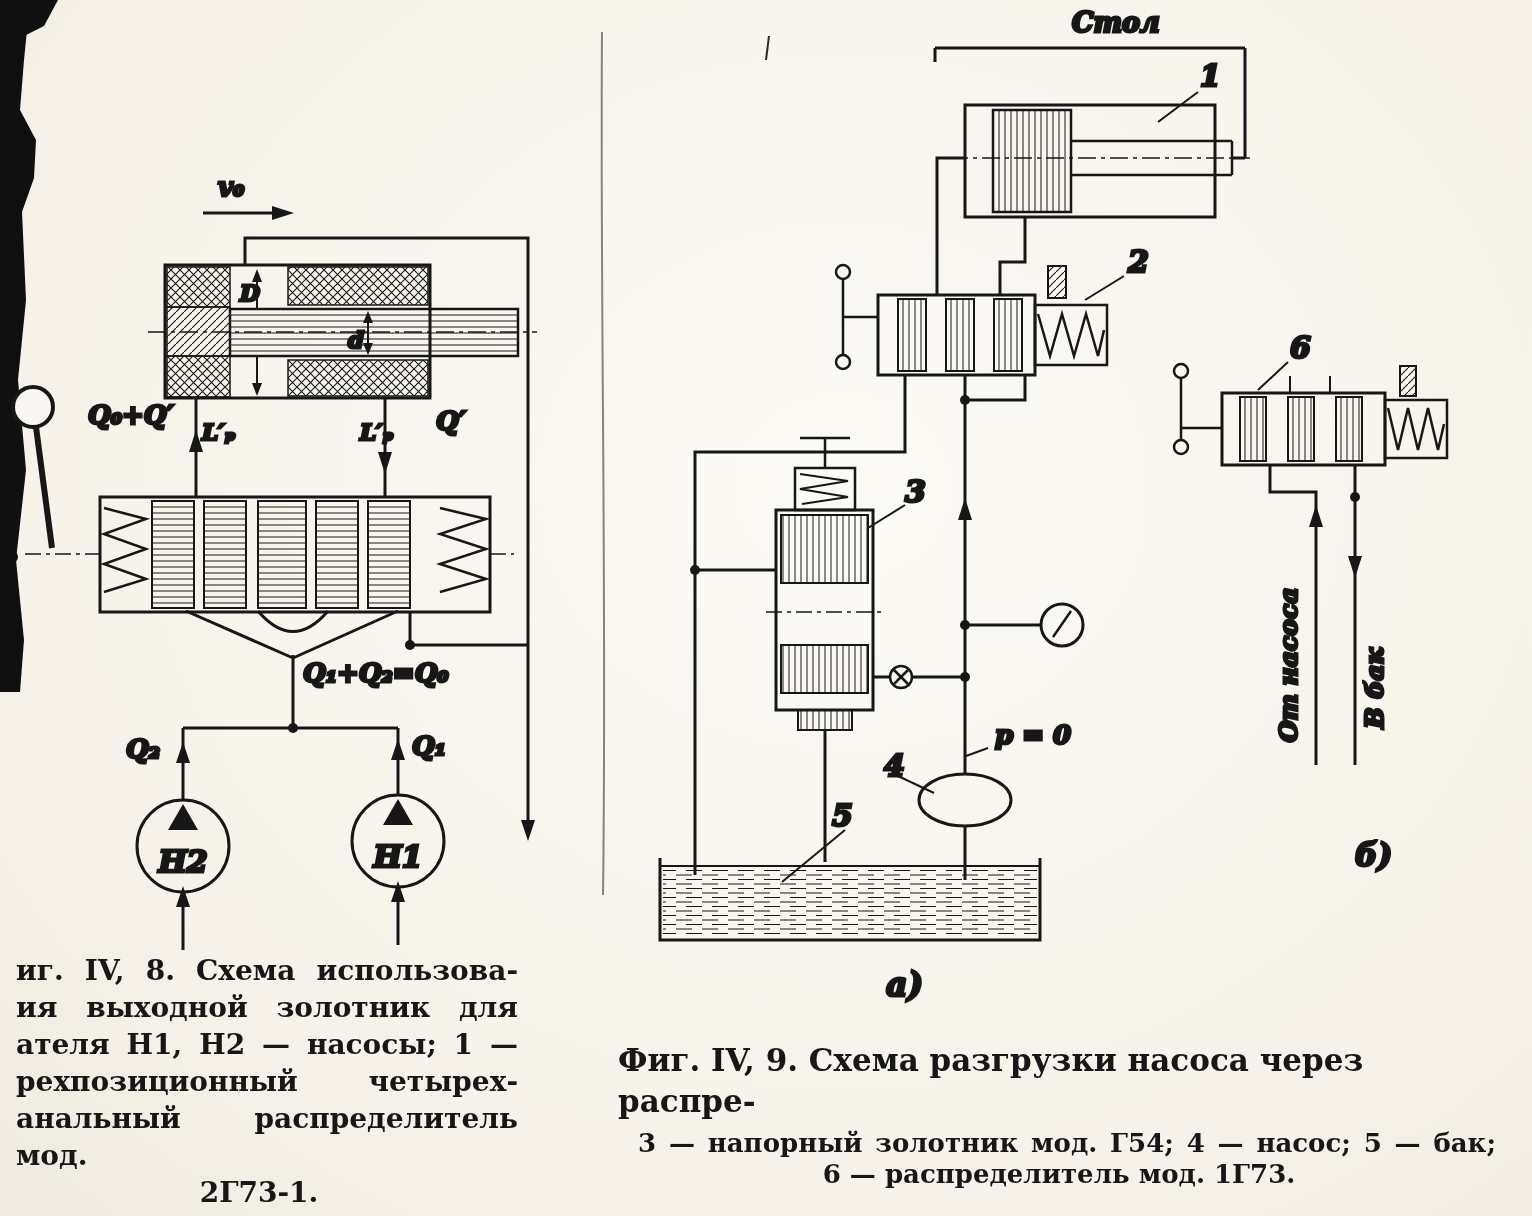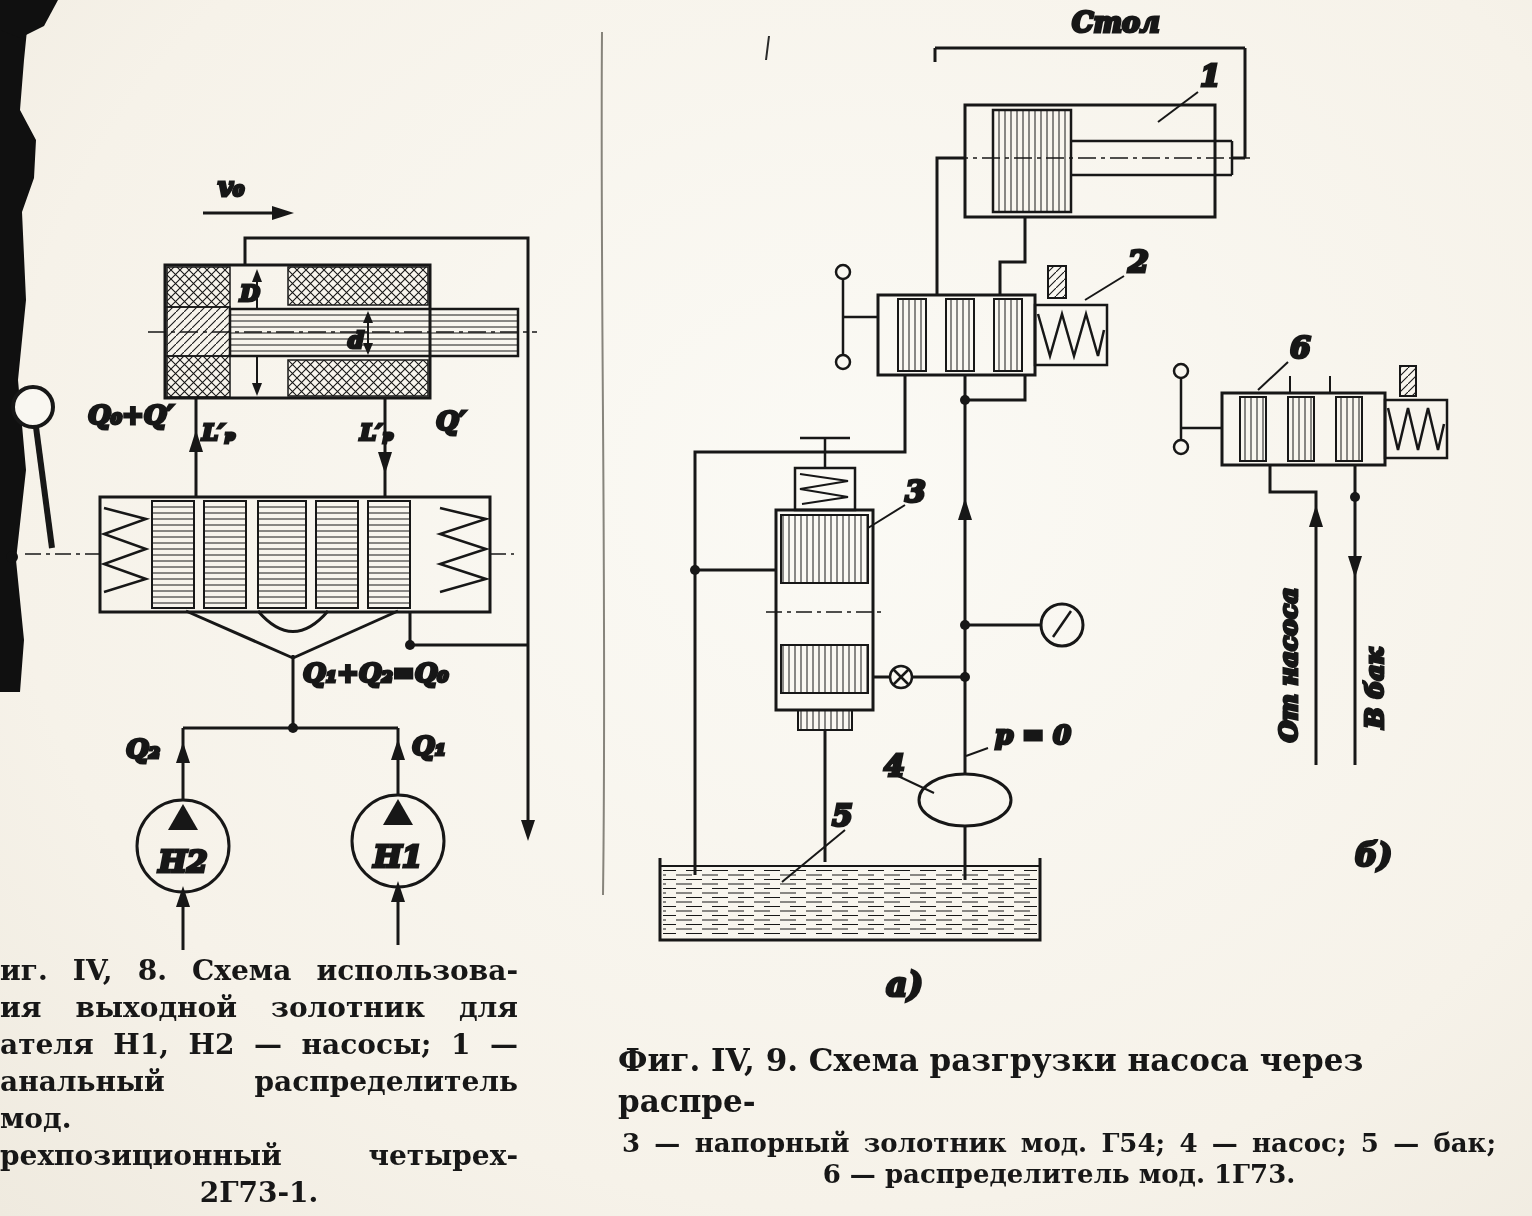--- a/index.html
+++ b/index.html
@@ -13,21 +13,21 @@
   svg text{fill:#171717;font-family:"DejaVu Serif",serif;}
   .lbl{font-size:26px;font-style:italic;font-weight:bold;}
   .lbl-sm{font-size:23px;font-style:italic;font-weight:bold;}
   .num{font-size:30px;font-style:italic;font-weight:bold;}
   .cyr{font-size:27px;font-style:italic;font-weight:bold;}
   .pump-t{font-size:30px;font-style:italic;font-weight:bold;text-anchor:middle;}
   .rot{font-size:25px;font-style:italic;font-weight:bold;text-anchor:middle;}
 
   .cap8{position:absolute;left:0px;top:952px;width:518px;
         font-size:28px;font-weight:700;line-height:37px;}
-  .jline{text-align:justify;text-align-last:justify;}
+  .jline{text-align:justify;text-align-last:justify;padding-left:16px;}
   .cline{text-align:center;text-align-last:center;}
 
   .cap9{position:absolute;left:618px;top:1040px;width:886px;
         font-size:31px;font-weight:700;line-height:41px;text-align:left;}
   .leg9{position:absolute;left:622px;top:1128px;width:874px;
         font-size:26px;font-weight:700;line-height:31px;}
 </style>
 </head>
 <body>
 
@@ -310,22 +310,22 @@
     <text class="rot" x="1383" y="688" transform="rotate(-90 1383 688)">В бак</text>
 
     <text class="num" x="1355" y="866" style="font-size:31px">б)</text>
   </g>
 </svg>
 
 <div class="cap8">
   <div class="jline">иг. IV, 8. Схема использова-</div>
   <div class="jline">ия выходной золотник для</div>
   <div class="jline">ателя Н1, Н2 — насосы; 1 —</div>
+  <div class="jline">рехпозиционный четырех-</div>
   <div class="jline">анальный распределитель мод.</div>
-  <div class="jline">рехпозиционный четырех-</div>
   <div class="cline">2Г73-1.</div>
 </div>
 
 <div class="cap9">
   <div>Фиг. IV, 9. Схема разгрузки насоса через распре-</div>
 </div>
 
 <div class="leg9">
   <div class="jline">3 — напорный золотник мод. Г54;   4 — насос;   5 — бак;</div>
   <div class="cline">6 — распределитель мод. 1Г73.</div>

